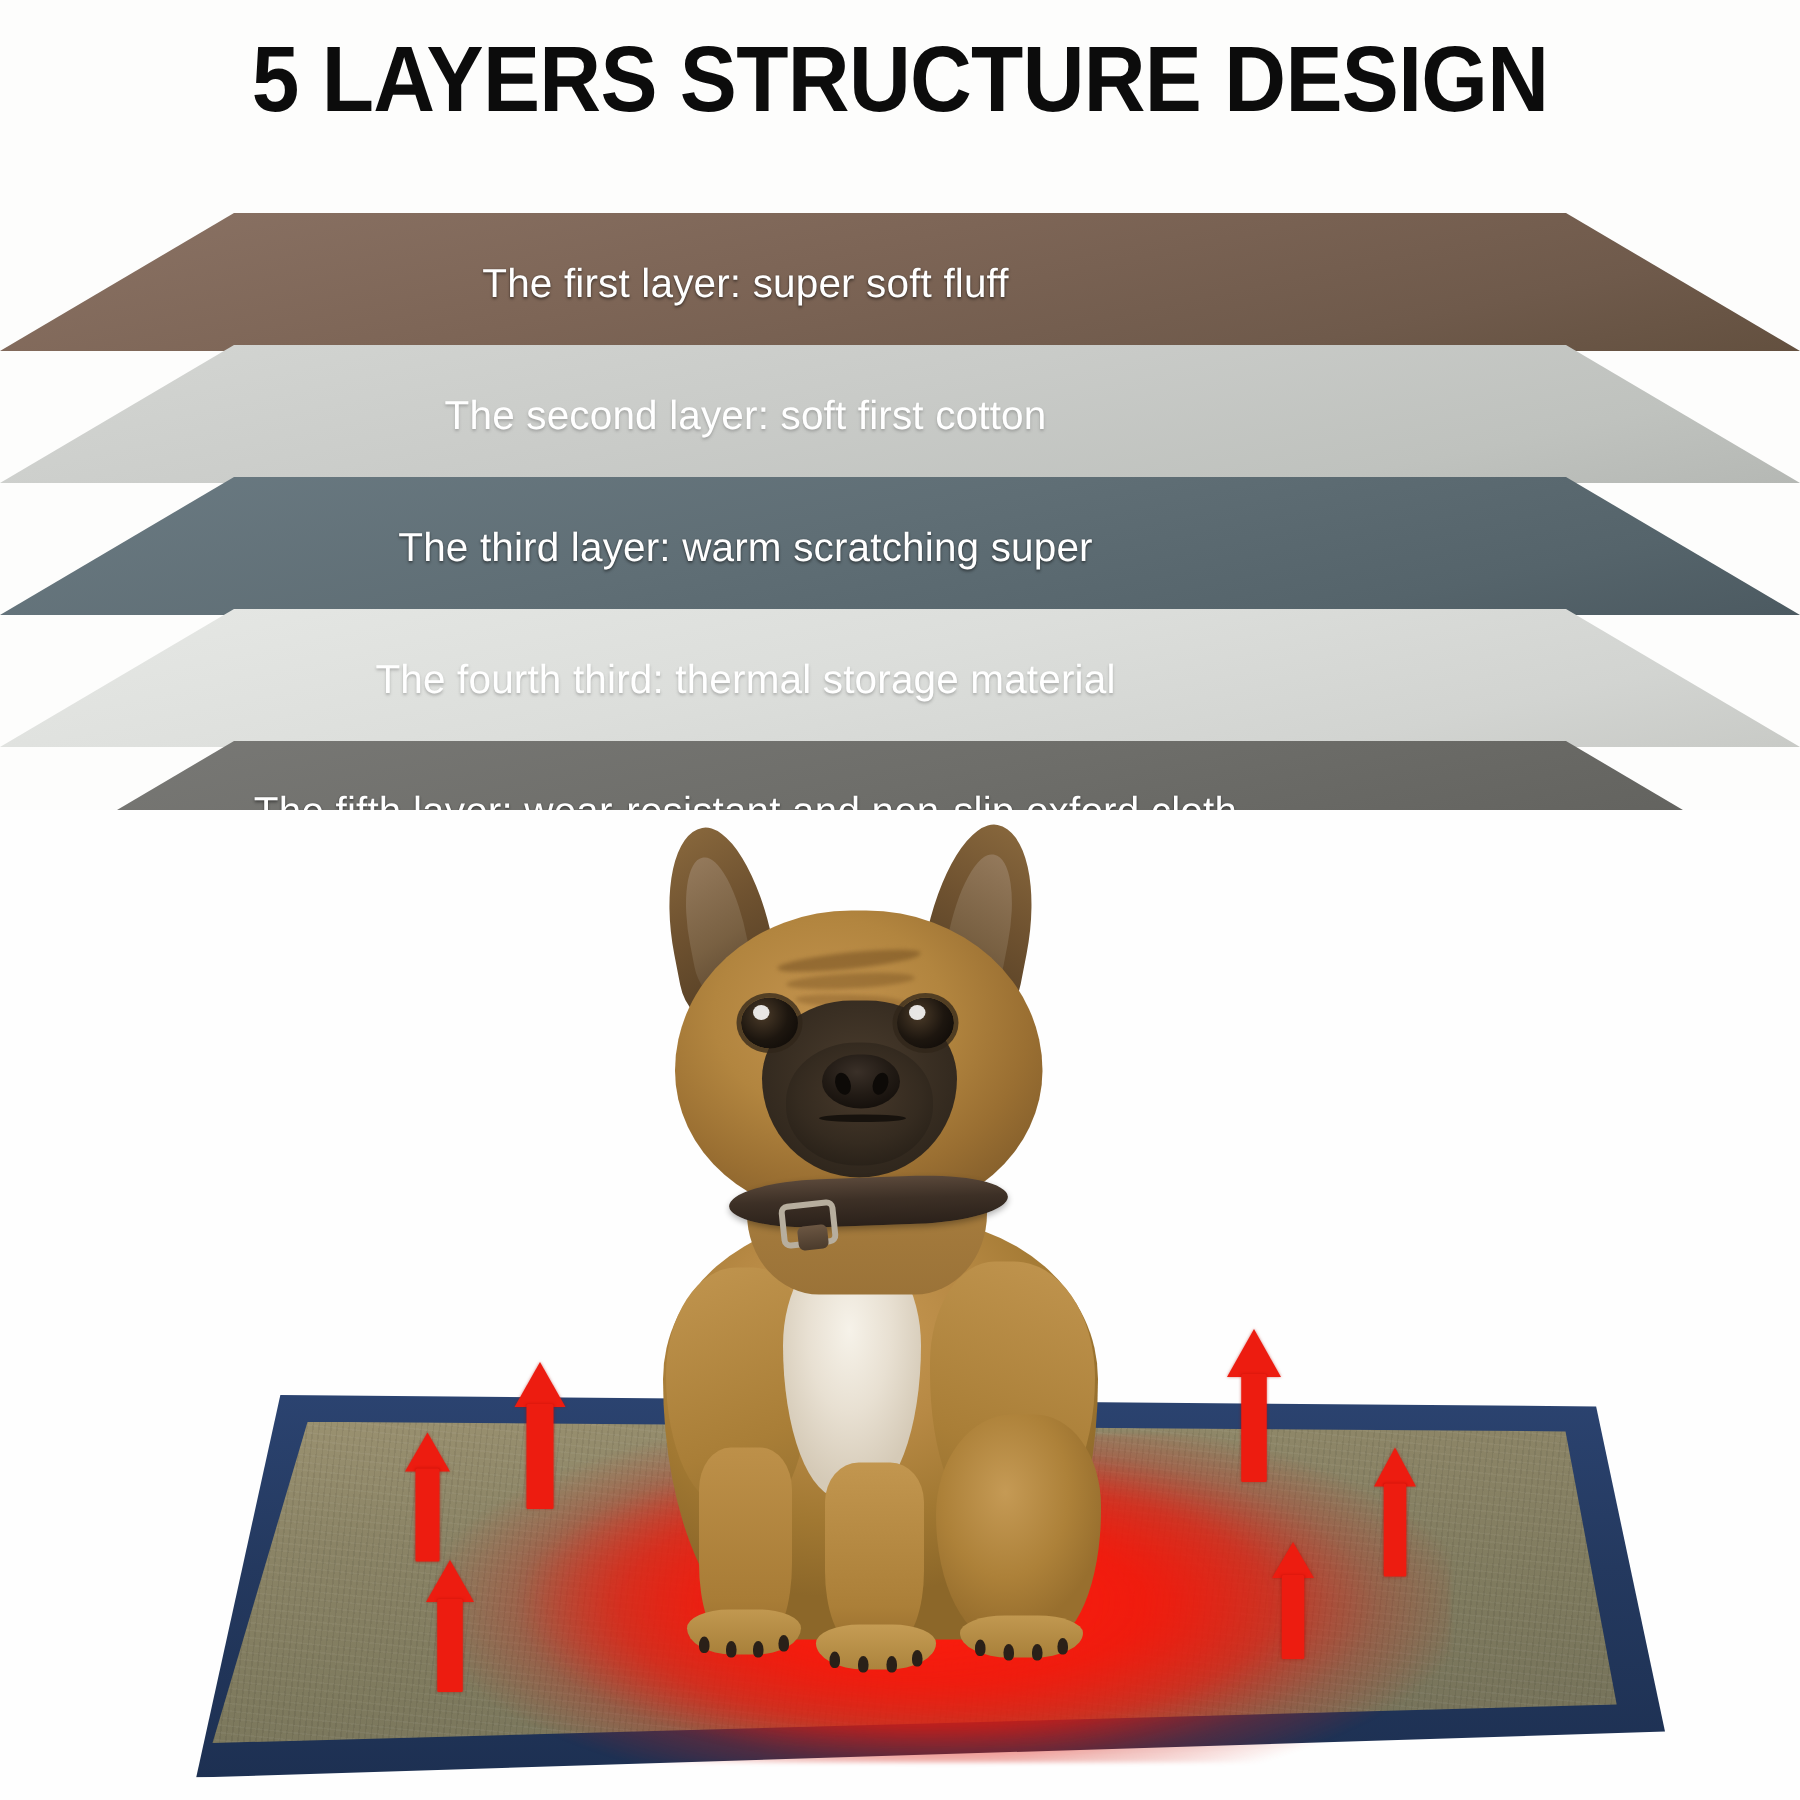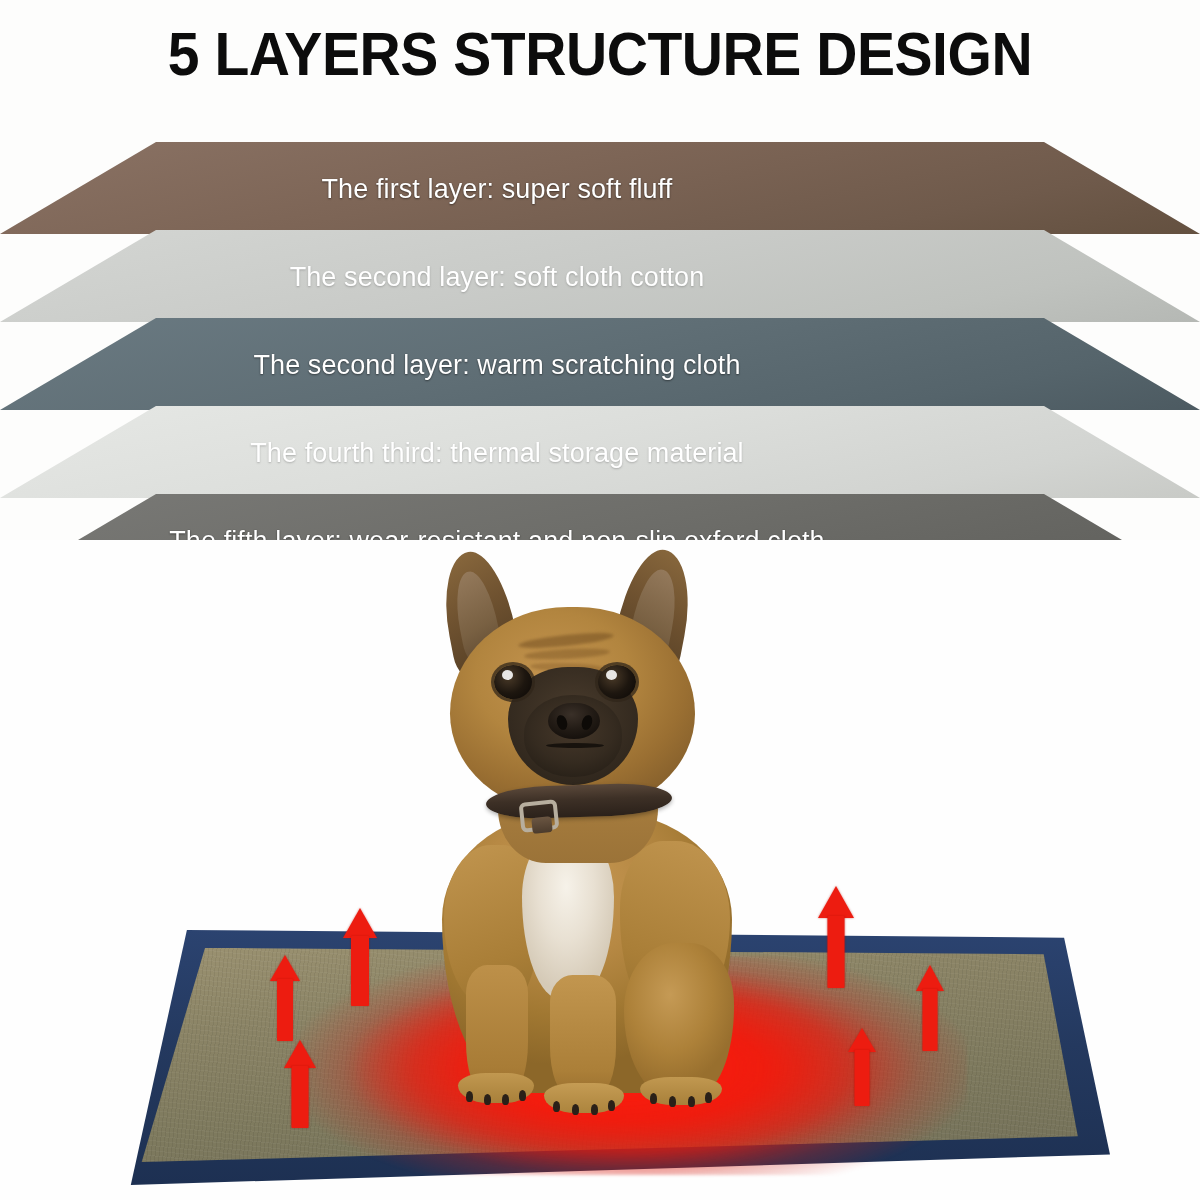--- a/index.html
+++ b/index.html
@@ -234,26 +234,26 @@
 
   <div id="layer-stack">
 
     <div class="layer-row" style="top:0px;">
       <div class="layer-shape" style="background:linear-gradient(168deg,#8a7264 0%,#7d6556 42%,#6f5a4b 78%,#63503f 100%);"></div>
       <div class="layer-label">The first layer: super soft fluff</div>
     </div>
 
     <div class="layer-row" style="top:88px;">
       <div class="layer-shape" style="background:linear-gradient(168deg,#d4d6d3 0%,#c9cbc8 45%,#bfc2be 80%,#b5b8b4 100%);"></div>
-      <div class="layer-label soft">The second layer: soft cloth cotton</div>
+      <div class="layer-label soft">The second layer: soft first cotton</div>
     </div>
 
     <div class="layer-row" style="top:176px;">
       <div class="layer-shape" style="background:linear-gradient(168deg,#6a7a82 0%,#5f6e75 45%,#55646b 80%,#4c5a61 100%);"></div>
-      <div class="layer-label">The second layer: warm scratching cloth</div>
+      <div class="layer-label">The third layer: warm scratching super</div>
     </div>
 
     <div class="layer-row" style="top:264px;">
       <div class="layer-shape" style="background:linear-gradient(168deg,#e6e8e5 0%,#dcdedb 45%,#d2d4d1 80%,#c8cac6 100%);"></div>
       <div class="layer-label soft">The fourth third: thermal storage material</div>
     </div>
 
     <div class="layer-row" style="top:352px;">
       <div class="layer-shape" style="background:linear-gradient(168deg,#797976 0%,#6e6e6a 45%,#646460 80%,#5a5a56 100%);"></div>
       <div class="layer-label">The fifth layer: wear-resistant and non-slip oxford cloth</div>

